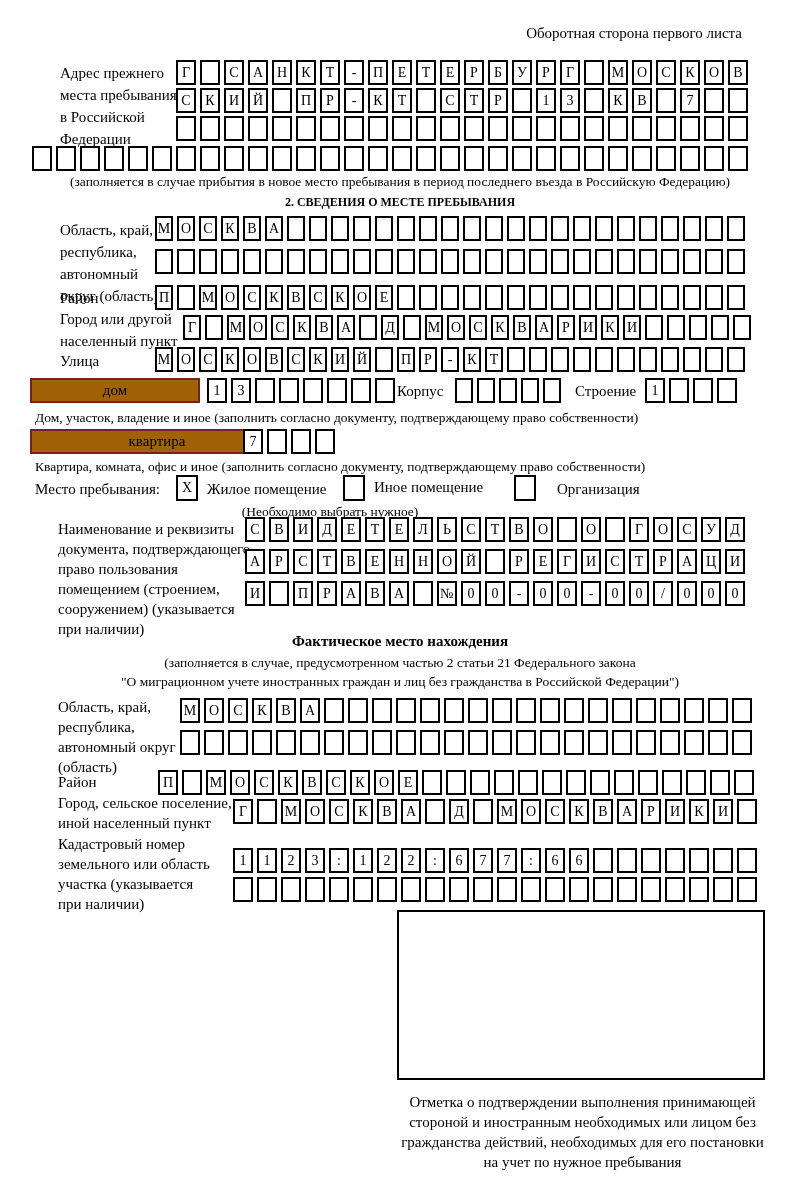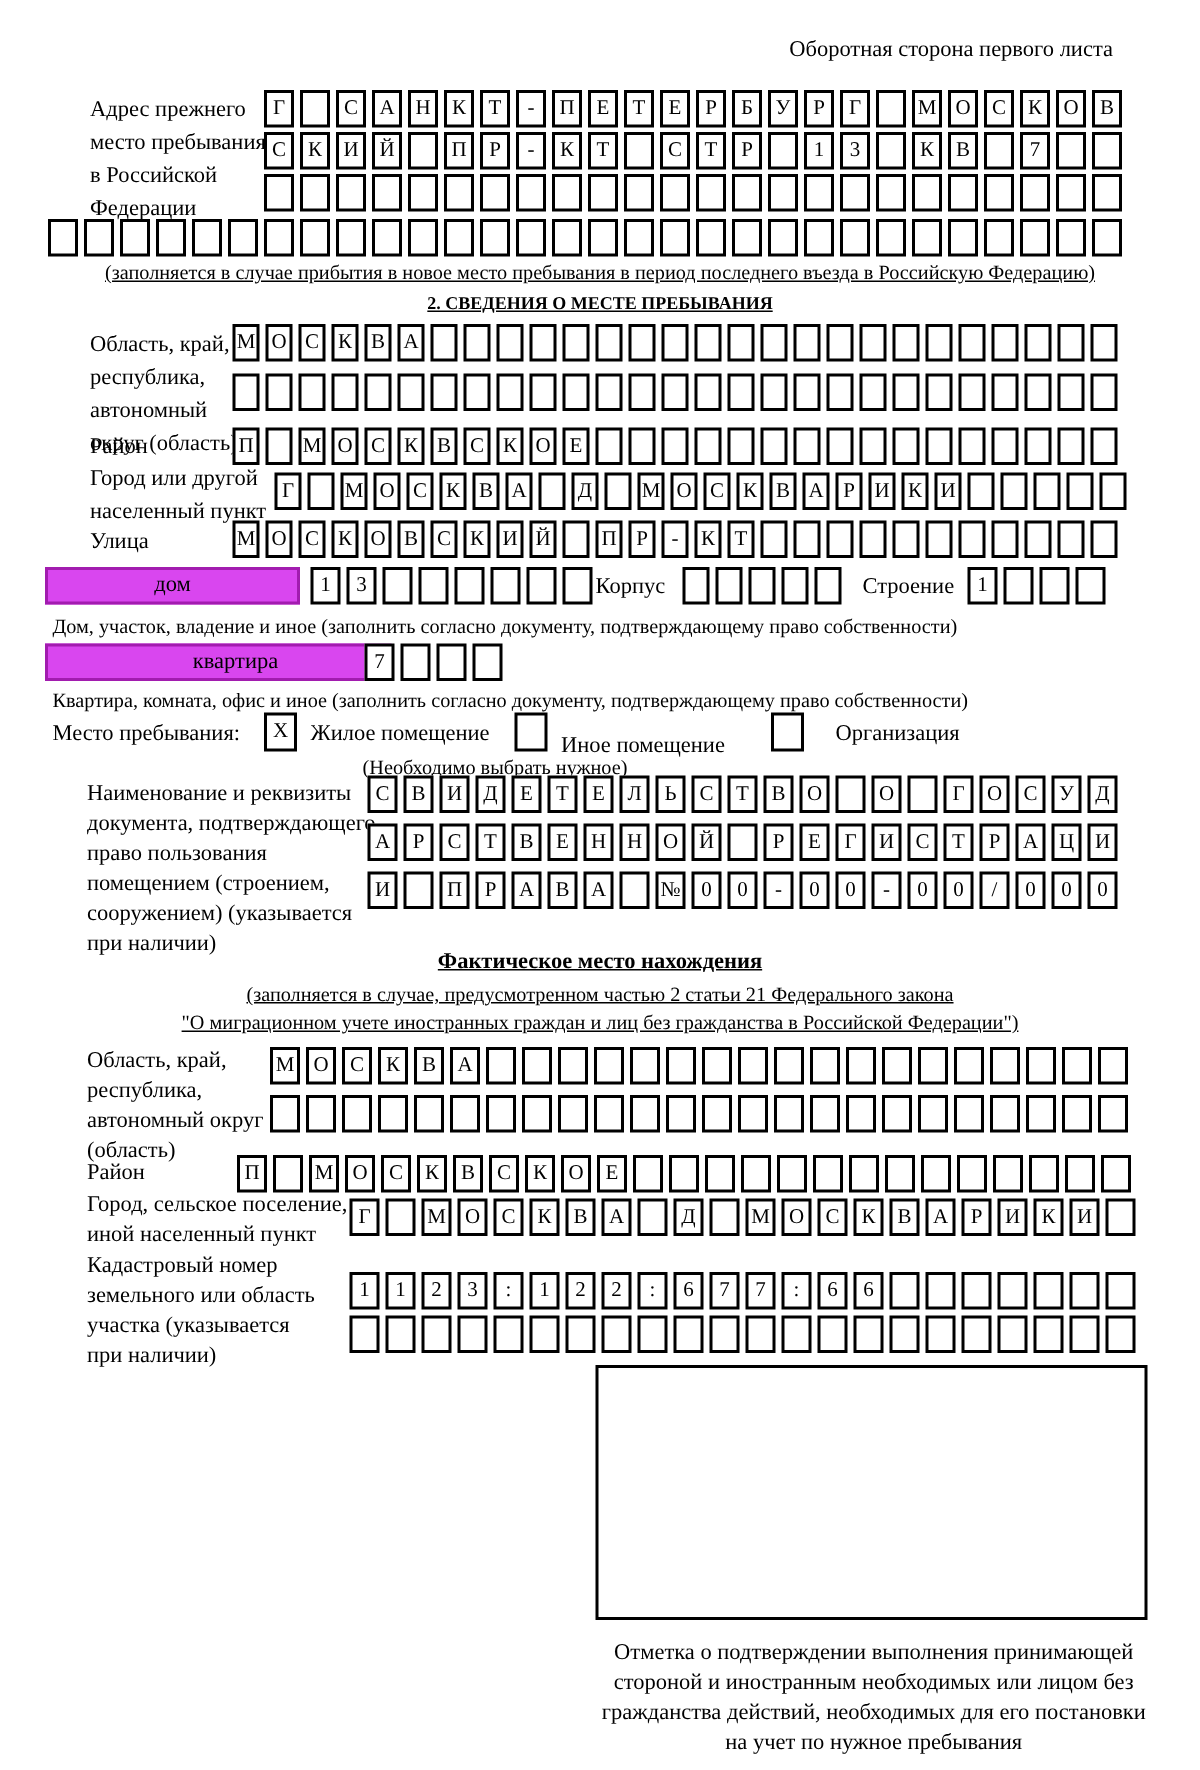--- a/index.html
+++ b/index.html
@@ -2,44 +2,44 @@
 <html><head>
 <meta charset="utf-8">
 <style>
   html,body{margin:0;padding:0;background:#fff;}
   #page{position:relative;width:800px;height:1180px;background:#fff;color:#000;
         font-family:"Liberation Serif",serif;overflow:hidden;}
   .abs{position:absolute;}
   .lbl{font-size:15px;line-height:22px;white-space:nowrap;}
   .lbl-tight{font-size:15px;line-height:20px;white-space:nowrap;}
   .note{font-size:13.5px;white-space:nowrap;}
-  .center{left:0;width:800px;text-align:center;text-decoration:underline;}
+  .center{left:0;width:800px;text-align:center;}
   .bold{font-weight:bold;}
   .cellrow{display:flex;gap:4px;}
   .cell{flex:none;width:16px;height:21px;border:2px solid #000;
         display:flex;align-items:center;justify-content:center;
         font-size:14px;background:#fff;}
   .p22 .cell{width:14px;}
-  .labelbox{border:2px solid #a21caf;height:21px;display:flex;align-items:center;
-            justify-content:center;font-size:15px;background:#d946ef;}
+  .labelbox{border:2px solid #7f1d1d;height:21px;display:flex;align-items:center;
+            justify-content:center;font-size:15px;background:#a16207;}
   .chk{width:18px;height:22px;border:2px solid #000;display:flex;align-items:center;
        justify-content:center;font-size:14px;background:#fff;}
   .stampbox{border:2px solid #000;background:#fff;}
   .cap{font-size:13.5px;line-height:19px;text-align:center;}
 </style>
 </head>
 <body>
 
 <div id="page">
 
   <div class="abs lbl" style="top:22px;right:58px;">Оборотная сторона первого листа</div>
 
   <div class="abs" style="left:60px;top:62px;">
       <div class="lbl">Адрес прежнего</div>
-      <div class="lbl">место пребывания</div>
+      <div class="lbl">места пребывания</div>
       <div class="lbl">в Российской</div>
       <div class="lbl">Федерации</div>
     </div>
   <div class="abs cellrow" style="left:176px;top:60px;">
       <div class="cell">Г</div>
       <div class="cell"></div>
       <div class="cell">С</div>
       <div class="cell">А</div>
       <div class="cell">Н</div>
       <div class="cell">К</div>
@@ -344,21 +344,21 @@
       <div class="cell"></div>
       <div class="cell"></div>
       <div class="cell"></div>
     </div>
   <div class="abs note" style="left:35px;top:459px;">Квартира, комната, офис и иное (заполнить согласно документу, подтверждающему право собственности)</div>
 
   <div class="abs lbl" style="left:35px;top:478px;">Место пребывания:</div>
   <div class="abs chk" style="left:176px;top:475px;">X</div>
   <div class="abs lbl" style="left:207px;top:478px;">Жилое помещение</div>
   <div class="abs chk" style="left:343px;top:475px;"></div>
-  <div class="abs lbl" style="left:374px;top:486px;">Иное помещение</div>
+  <div class="abs lbl" style="left:374px;top:476px;">Иное помещение</div>
   <div class="abs chk" style="left:514px;top:475px;"></div>
   <div class="abs lbl" style="left:557px;top:478px;">Организация</div>
   <div class="abs note" style="left:130px;top:504px;width:400px;text-align:center;">(Необходимо выбрать нужное)</div>
 
   <div class="abs" style="left:58px;top:519px;">
       <div class="lbl-tight">Наименование и реквизиты</div>
       <div class="lbl-tight">документа, подтверждающего</div>
       <div class="lbl-tight">право пользования</div>
       <div class="lbl-tight">помещением (строением,</div>
       <div class="lbl-tight">сооружением) (указывается</div>

